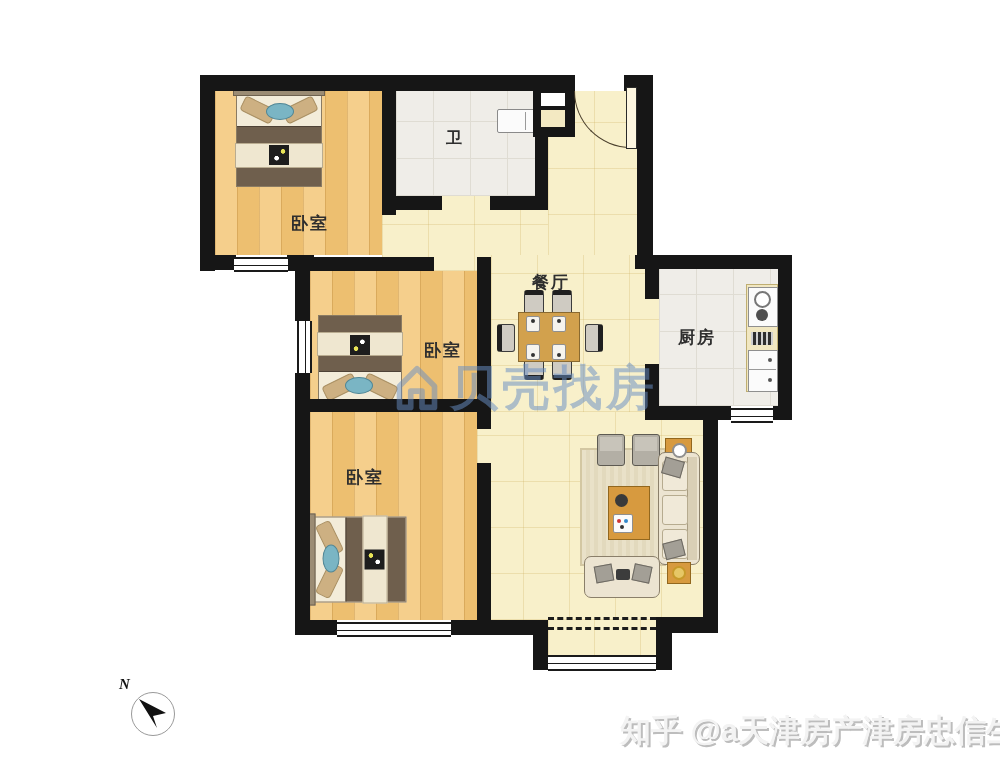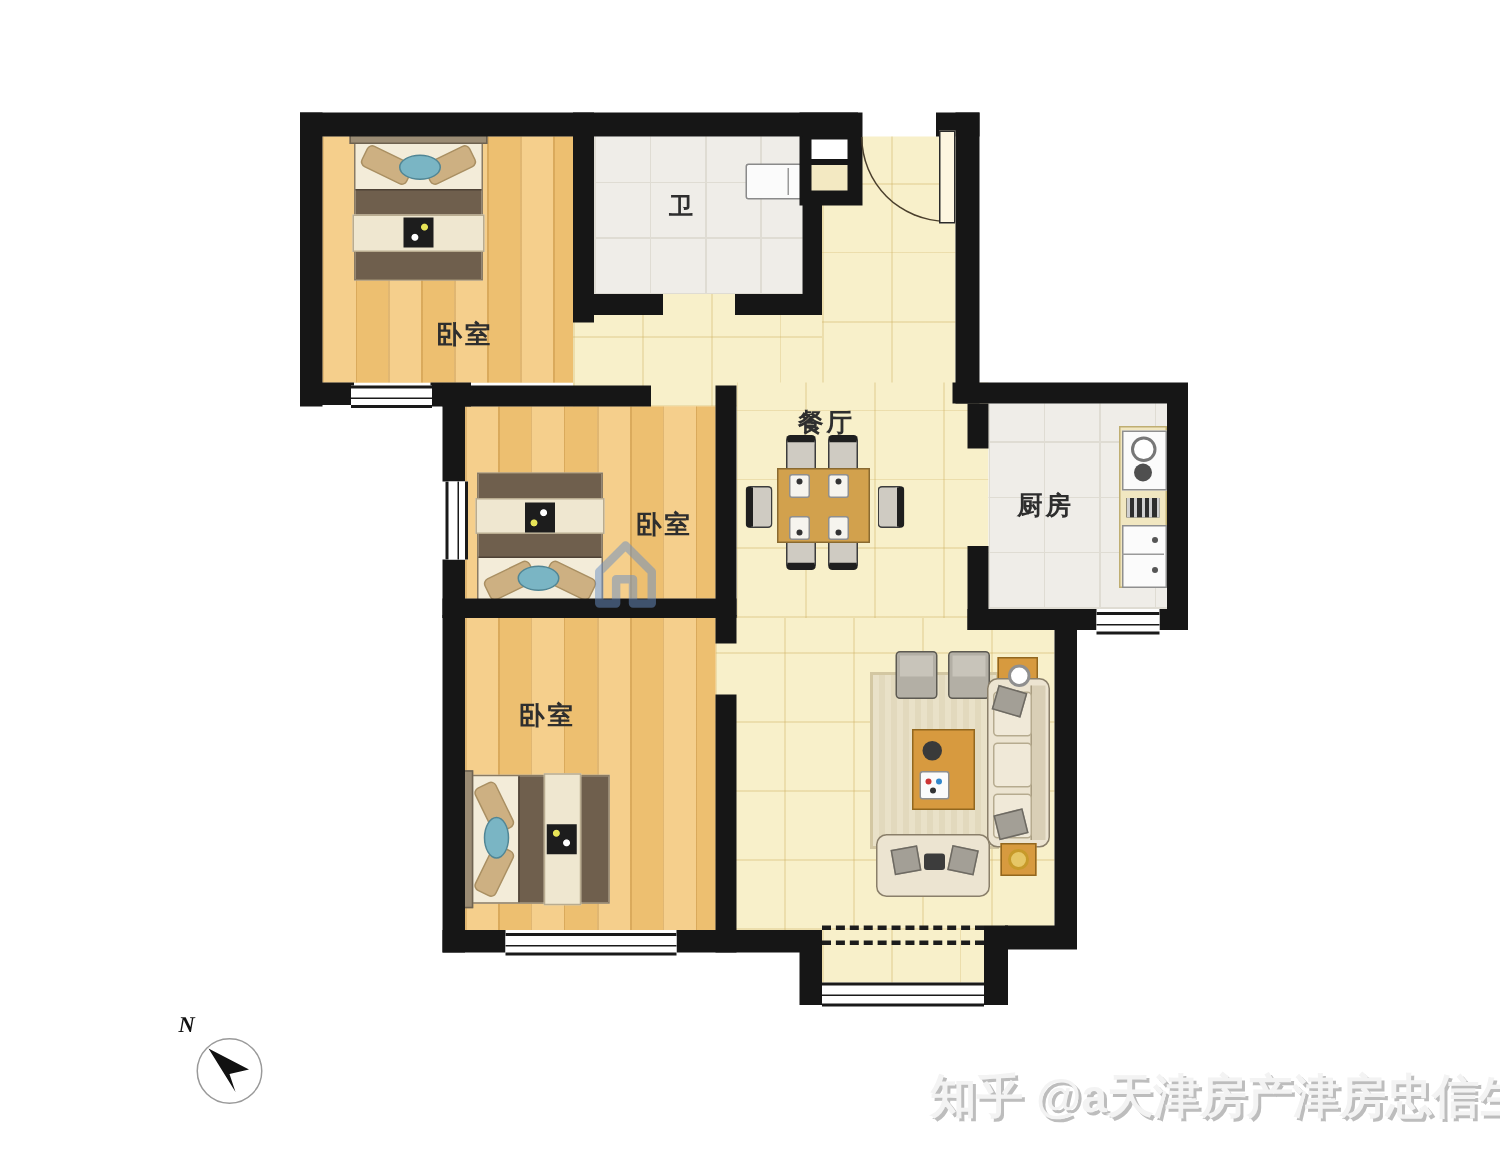--- a/index.html
+++ b/index.html
@@ -239,20 +239,21 @@
   <div class="room-label" style="left:455px;top:138px;font-size:16px">卫</div>
   <div class="room-label" style="left:551px;top:282px">餐厅</div>
   <div class="room-label" style="left:697px;top:337px">厨房</div>
   <div class="room-label" style="left:443px;top:350px">卧室</div>
   <div class="room-label" style="left:365px;top:477px">卧室</div>
 
   <div class="brand-mark" style="left:392px;top:356px">
     <svg width="50" height="54" viewBox="0 0 80 86">
       <path d="M12 74 L12 40 L40 12 L68 40 L68 74 L48 74 L48 48 L30 48 L30 74 Z" fill="none" stroke="rgba(104,142,196,.5)" stroke-width="9" stroke-linejoin="round"></path>
     </svg>
+    <span class="brand-text">贝壳找房</span>
   </div>
 
   <div>
     <span class="compass-n" style="left:119px;top:676px">N</span>
     <div class="compass-circle" style="left:131px;top:692px">
       <svg width="42" height="42" viewBox="0 0 42 42">
         <polygon points="7,6 34,20 21,23 25,35" fill="#111"></polygon>
       </svg>
     </div>
   </div>

